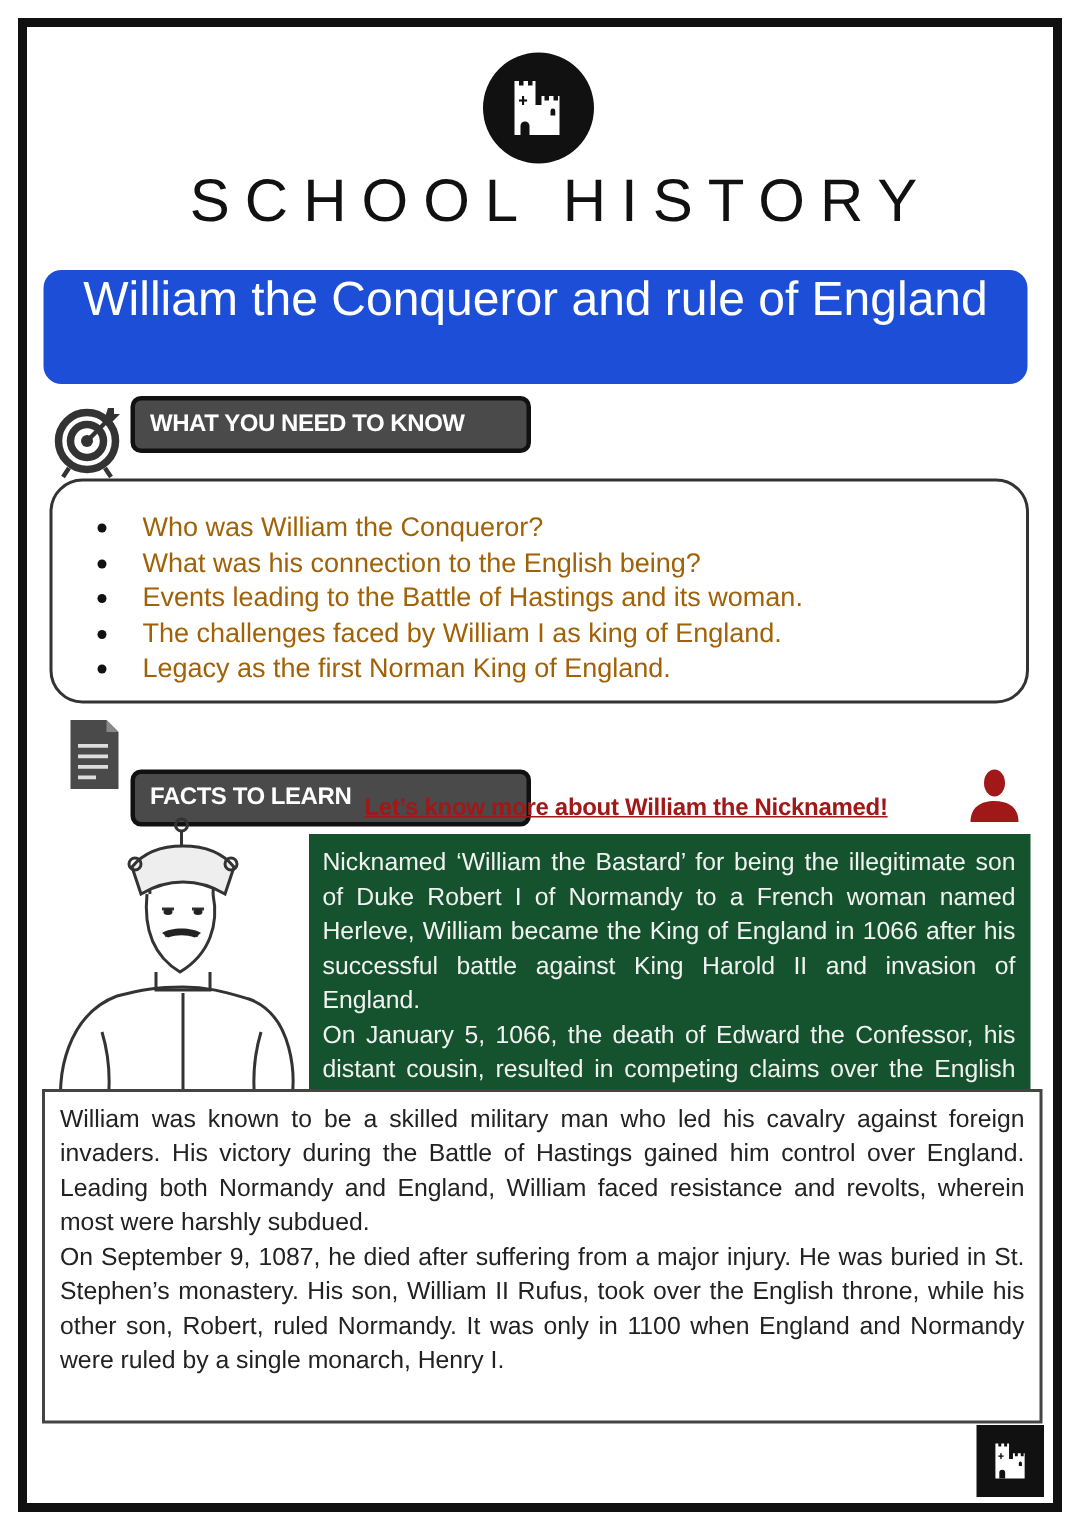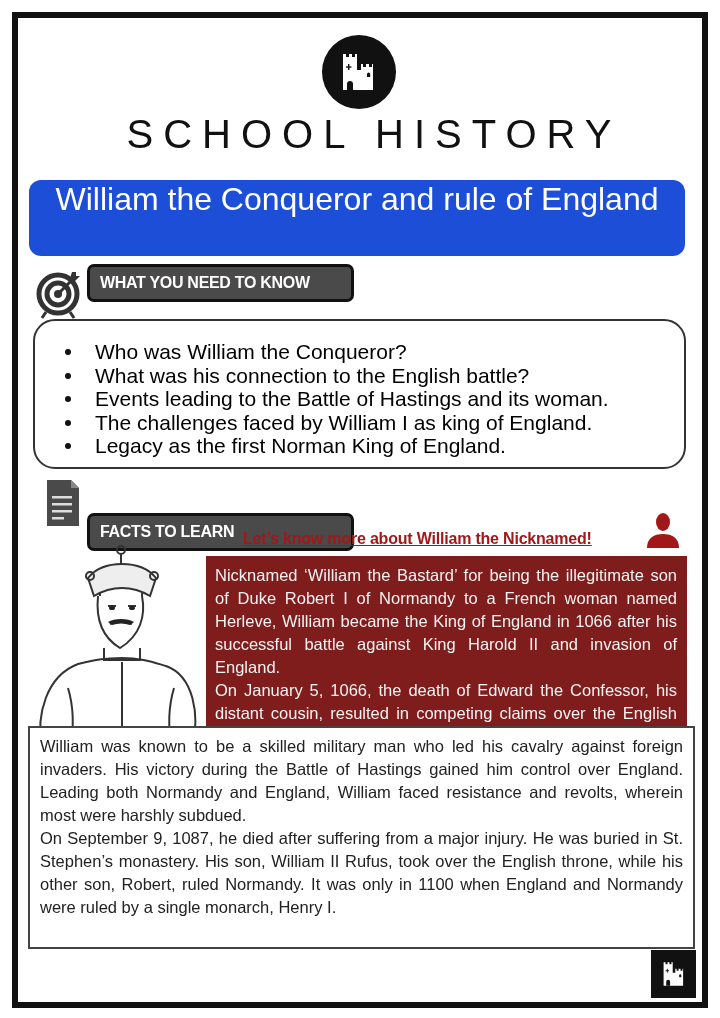--- a/index.html
+++ b/index.html
@@ -37,37 +37,37 @@
       color: #fff; font-weight: 700; font-size: 16px; line-height: 32px;
       padding-left: 10px; letter-spacing: -0.3px;
     }
 
     .know-box {
       position: absolute; left: 33px; top: 319px; width: 653px; height: 150px;
       border: 2px solid #333; border-radius: 22px; background: #fff;
     }
     .know-list { list-style: none; position: absolute; left: 30px; top: 19px; }
     .know-list li {
-      position: relative; padding-left: 30px; font-size: 21px; line-height: 23.5px; color: #000000;
+      position: relative; padding-left: 30px; font-size: 18px; line-height: 23.5px; color: #a16207;
     }
     .know-list li::before {
       content: ""; position: absolute; left: 0; top: 9px; width: 6px; height: 6px;
       border-radius: 50%; background: #111;
     }
 
     .red-heading {
       position: absolute; left: 243px; top: 530px; font-size: 16px; font-weight: 700;
       color: #a01818; text-decoration: underline; letter-spacing: -0.2px;
     }
 
     .portrait { position: absolute; left: 28px; top: 538px; width: 172px; height: 218px; }
 
     .facts-box {
       position: absolute; left: 206px; top: 556px; width: 481px; height: 204px;
-      background: #7f1d1d; color: #f2f2f2; font-size: 16.5px; line-height: 23px;
+      background: #14532d; color: #f2f2f2; font-size: 16.5px; line-height: 23px;
       padding: 8px 10px 0 9px; text-align: justify;
     }
     .facts-box p { margin: 0; }
 
     .bottom-box {
       position: absolute; left: 28px; top: 726px; width: 667px; height: 223px;
       border: 2px solid #444; background: #fff; color: #222;
       font-size: 16.5px; line-height: 23px; padding: 7px 10px 0 10px; text-align: justify;
     }
     .bottom-box p { margin: 0; }
@@ -103,21 +103,21 @@
   <line x1="22" y1="26" x2="40" y2="8" stroke="#333" stroke-width="3"></line>
   <path d="M36 4l4 0 0 4 4 0-6 6-4 0 0-4z" fill="#333"></path>
   <line x1="10" y1="44" x2="6" y2="50" stroke="#333" stroke-width="3"></line>
   <line x1="34" y1="44" x2="38" y2="50" stroke="#333" stroke-width="3"></line>
 </svg>
 <div class="section-header" style="left:87px;top:264px;width:267px;">WHAT YOU NEED TO KNOW</div>
 
 <div class="know-box">
   <ul class="know-list">
     <li>Who was William the Conqueror?</li>
-    <li>What was his connection to the English battle?</li>
+    <li>What was his connection to the English being?</li>
     <li>Events leading to the Battle of Hastings and its woman.</li>
     <li>The challenges faced by William I as king of England.</li>
     <li>Legacy as the first Norman King of England.</li>
   </ul>
 </div>
 
 <svg class="section-icon" style="left:45px;top:478px;" width="36" height="50" viewBox="0 0 36 50">
   <path d="M2 2h24l8 8v38H2z" fill="#4a4a4a"></path>
   <path d="M26 2v8h8" fill="#888"></path>
   <rect x="7" y="18" width="20" height="2.5" fill="#ddd"></rect>

